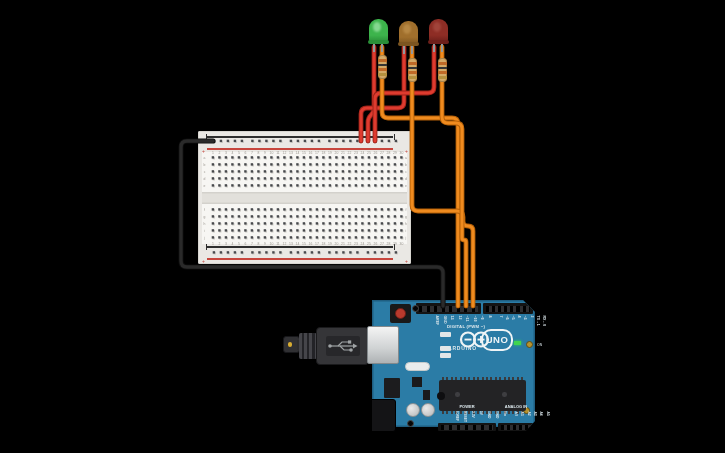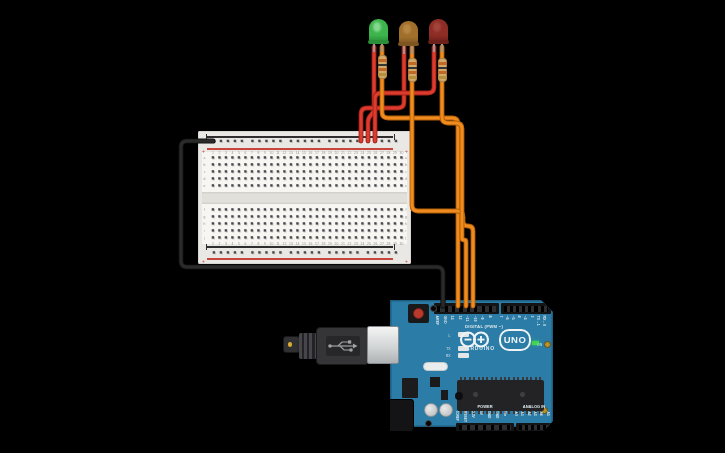--- a/index.html
+++ b/index.html
@@ -11,21 +11,21 @@
       box-shadow:inset 0 0 0 1px #d8d6d1;z-index:1;}
   .panelA{left:4px;top:21px;width:205px;height:40px;background:#f7f6f3;}
   .panelB{left:4px;top:73px;width:205px;height:40px;background:#f7f6f3;}
   .gutter{left:4px;top:61px;width:205px;height:12px;background:#e2e0db;
           box-shadow:inset 0 1.5px 0 #d3d1cc, inset 0 -1.5px 0 #d3d1cc;}
   .railline{left:9px;width:186px;height:1.8px;}
   .lnt{top:5px;background:#2e2e2e;} .lrt{top:17px;background:#c7463d;}
   .lnb{top:115px;background:#2e2e2e;} .lrb{top:127px;background:#c7463d;}
   .tick{width:1.6px;height:6px;background:#2e2e2e;}
   
-  #ard{left:390px;top:300px;width:163px;height:127px;z-index:1;
+  #ard{left:372px;top:300px;width:163px;height:127px;z-index:1;
        clip-path:polygon(0 0,151px 0,163px 12px,163px 121px,152px 133px,0 133px);
        box-shadow:inset 0 0 0 1.5px rgba(10,40,60,.35);}
   .strip{background:#141414;border-radius:1px;}
   .hs1{left:44px;top:3px;width:65px;height:11px;}
   .hs2{left:111px;top:3px;width:50px;height:11px;}
   .ps{left:66px;top:123px;width:58px;height:8px;}
   .as{left:126px;top:123px;width:36px;height:8px;}
   .pins{position:absolute;left:3px;right:3px;top:2.5px;height:6px;
         background:repeating-linear-gradient(90deg,#000 0 3px,#2e2e30 3px 7.5px);}
   .pins2{background:repeating-linear-gradient(90deg,#000 0 3px,#2e2e30 3px 6.1px);}

